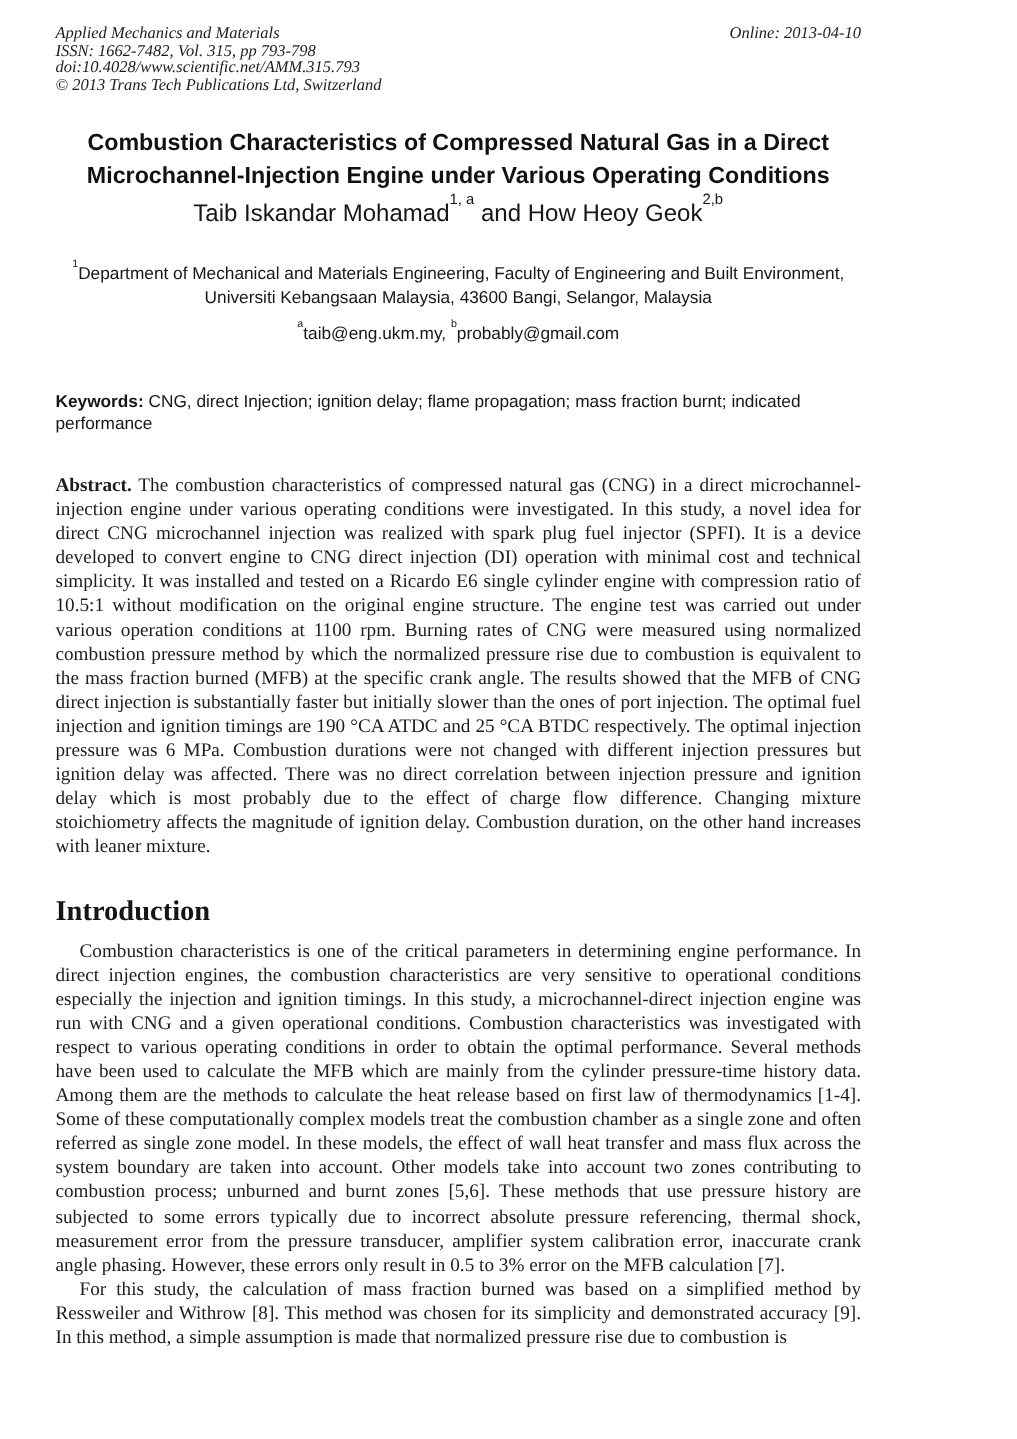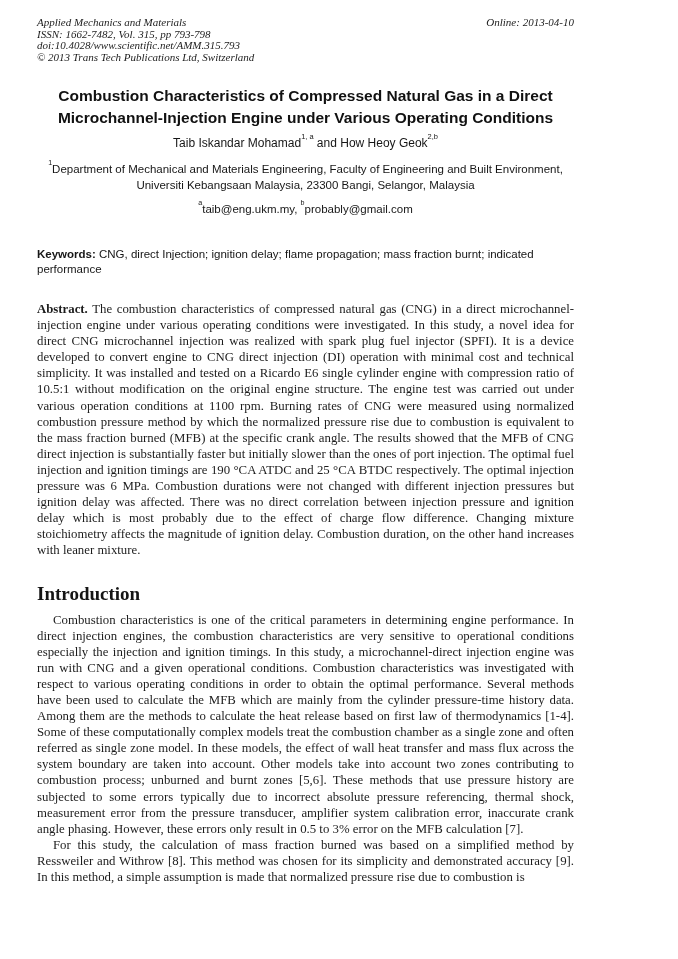--- a/index.html
+++ b/index.html
@@ -36,24 +36,24 @@
     font-weight: bold;
     font-size: 15.5px;
     line-height: 22px;
     text-align: center;
     color: #111111;
     max-width: 545px;
     margin: 22px auto 5px auto;
   }
   .authors {
     font-family: "Liberation Sans", sans-serif;
-    font-size: 12px;
+    font-size: 16px;
     line-height: 18px;
     text-align: center;
-    margin: 0 0 10px 0;
+    margin: 0 0 24px 0;
     color: #161616;
   }
   sup {
     font-size: 0.62em;
     line-height: 0;
     position: relative;
     top: -0.45em;
   }
   .affil {
     font-family: "Liberation Sans", sans-serif;
@@ -115,21 +115,21 @@
       <div>doi:10.4028/www.scientific.net/AMM.315.793</div>
       <div>© 2013 Trans Tech Publications Ltd, Switzerland</div>
     </div>
     <div class="header-right">Online: 2013-04-10</div>
   </div>
 
   <h1 class="title">Combustion Characteristics of Compressed Natural Gas in a Direct Microchannel-Injection Engine under Various Operating Conditions</h1>
 
   <div class="authors"><span>Taib Iskandar Mohamad</span><sup>1, a</sup><span> and </span><span>How Heoy Geok</span><sup>2,b</sup></div>
 
-  <div class="affil"><sup>1</sup><span>Department of Mechanical and Materials Engineering, Faculty of Engineering and Built Environment, Universiti Kebangsaan Malaysia, 23300 Bangi, Selangor, Malaysia</span></div>
+  <div class="affil"><sup>1</sup><span>Department of Mechanical and Materials Engineering, Faculty of Engineering and Built Environment, Universiti Kebangsaan Malaysia, 43600 Bangi, Selangor, Malaysia</span></div>
 
 
   <div class="emails"><sup>a</sup><span>taib@eng.ukm.my</span><span>, </span><sup>b</sup><span>probably@gmail.com</span></div>
 
   <p class="keywords"><b>Keywords:</b><span> CNG, direct Injection; ignition delay; flame propagation; mass fraction burnt; indicated performance</span></p>
 
   <p class="abstract"><b>Abstract.</b><span> The combustion characteristics of compressed natural gas (CNG) in a direct microchannel-injection engine under various operating conditions were investigated. In this study, a novel idea for direct CNG microchannel injection was realized with spark plug fuel injector (SPFI). It is a device developed to convert engine to CNG direct injection (DI) operation with minimal cost and technical simplicity. It was installed and tested on a Ricardo E6 single cylinder engine with compression ratio of 10.5:1 without modification on the original engine structure. The engine test was carried out under various operation conditions at 1100 rpm. Burning rates of CNG were measured using normalized combustion pressure method by which the normalized pressure rise due to combustion is equivalent to the mass fraction burned (MFB) at the specific crank angle. The results showed that the MFB of CNG direct injection is substantially faster but initially slower than the ones of port injection. The optimal fuel injection and ignition timings are 190 °CA ATDC and 25 °CA BTDC respectively. The optimal injection pressure was 6 MPa. Combustion durations were not changed with different injection pressures but ignition delay was affected. There was no direct correlation between injection pressure and ignition delay which is most probably due to the effect of charge flow difference. Changing mixture stoichiometry affects the magnitude of ignition delay. Combustion duration, on the other hand increases with leaner mixture.</span></p>
 
   <h2 class="section-heading">Introduction</h2>
 

